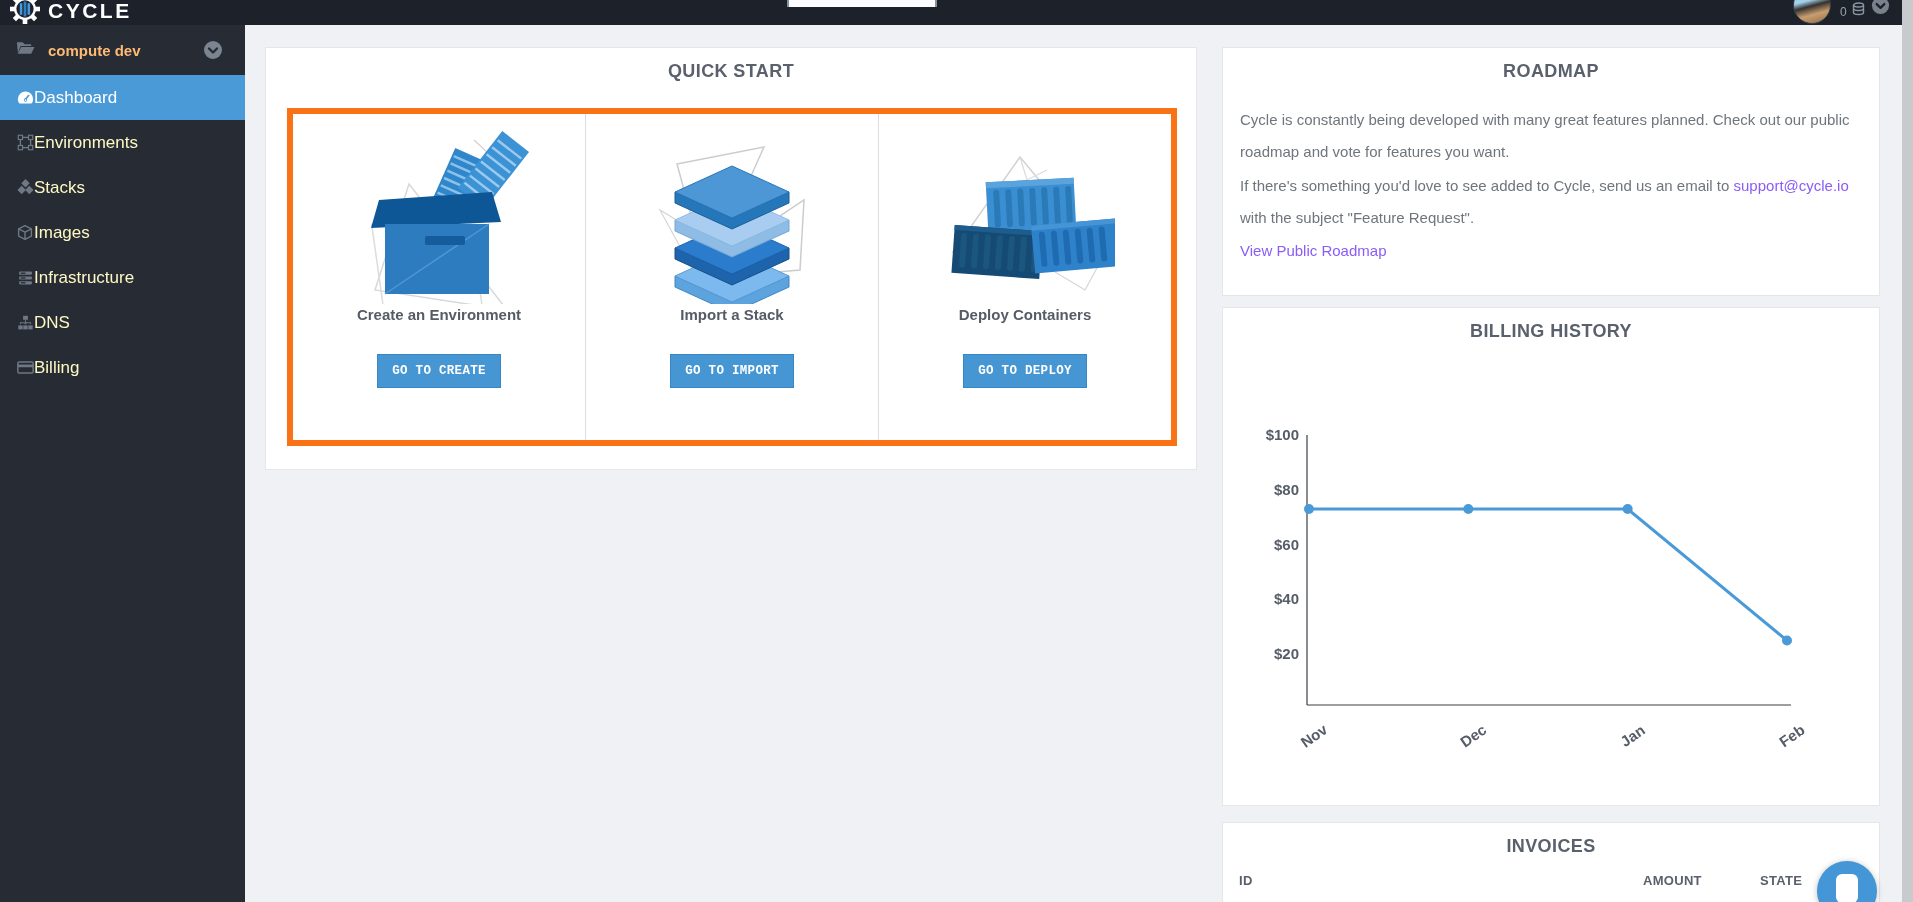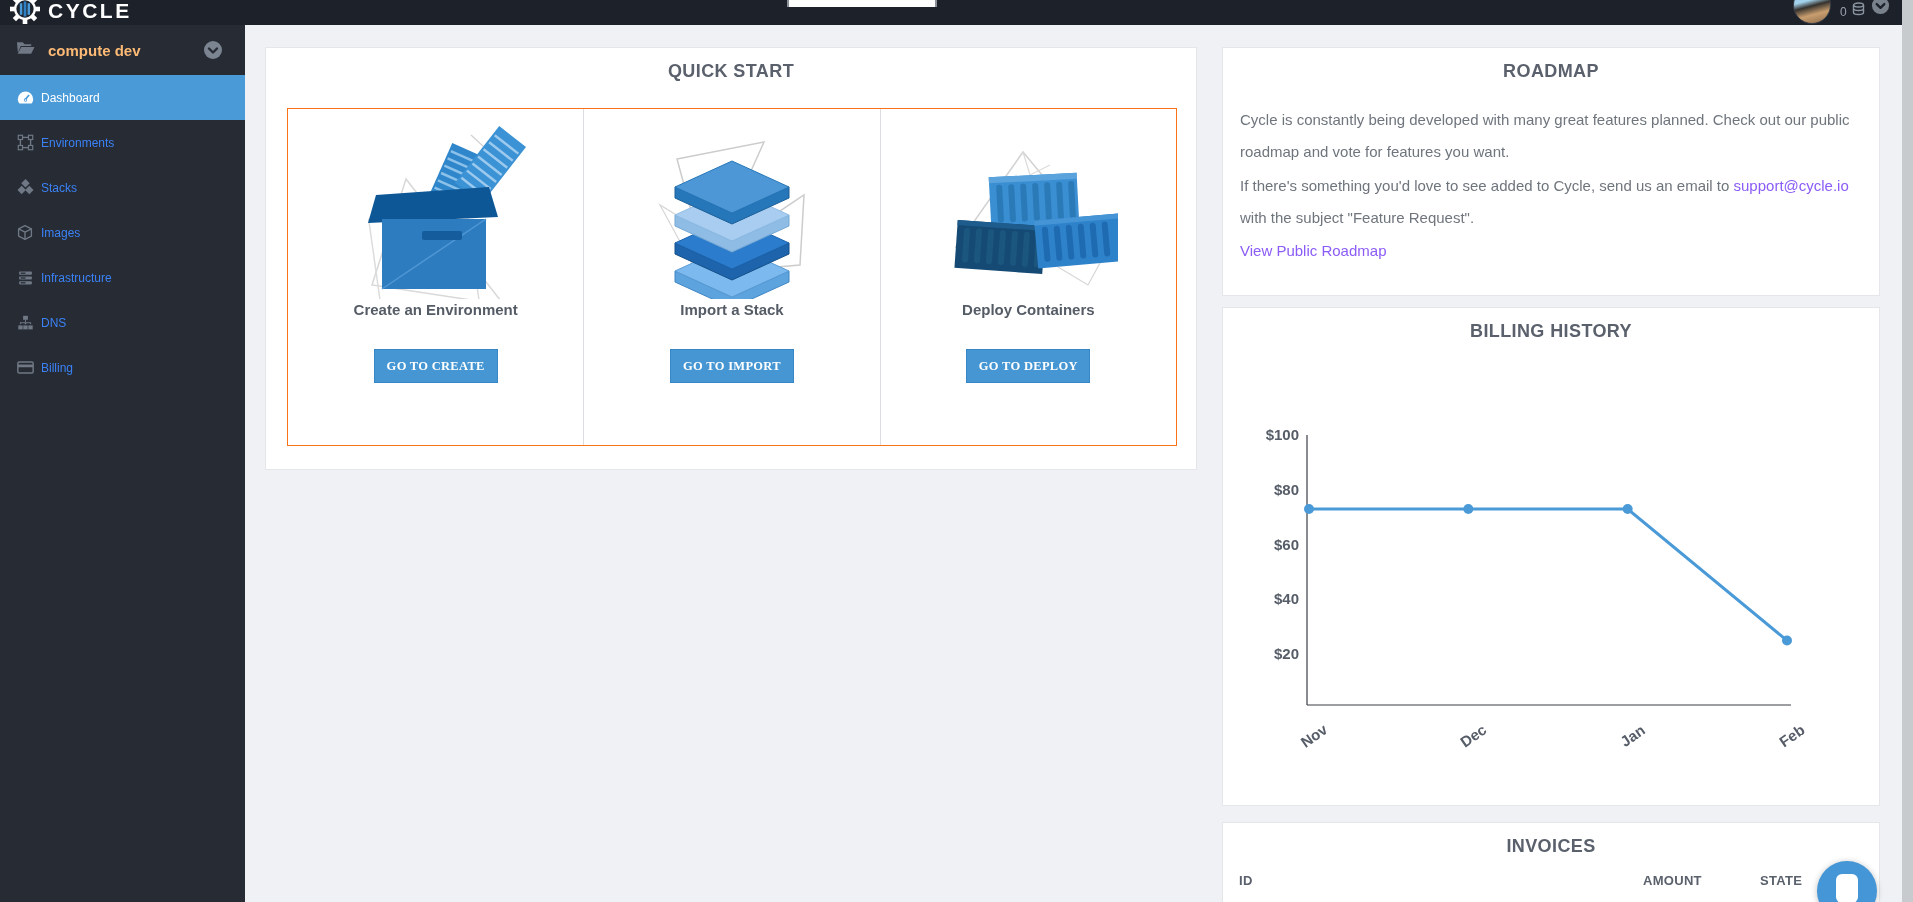--- a/index.html
+++ b/index.html
@@ -39,49 +39,49 @@
   .sidebar {
     position: absolute; left: 0; top: 25px; width: 245px; height: 877px;
     background: #262b34; z-index: 5;
   }
   .hub-row { position: relative; height: 50px; display: flex; align-items: center; }
   .hub-row .icon { margin-left: 16px; color: #6f7884; }
   .hub-label { margin-left: 13px; color: #fdba74; font-size: 15px; font-weight: bold; }
   .hub-chevron { position: absolute; left: 203px; top: 15px; }
   .nav-item {
     position: relative; height: 45px; display: flex; align-items: center;
-    color: #3b82f6; cursor: pointer;
+    color: #fef9c3; cursor: pointer;
   }
   .nav-item .icon { margin-left: 16px; width: 18px; color: #6f7884; display: flex; justify-content: center; }
-  .nav-item .label { margin-left: 7px; font-size: 12px; }
+  .nav-item .label { font-size: 17px; }
   .nav-item.active { background: #4a9ad8; color: #fff; }
   .nav-item.active .icon { color: #fff; }
 
   
   .panel { position: absolute; background: #fff; border: 1px solid #e5e6e9; }
   .panel-title {
     text-align: center; padding-top: 13px; font-size: 18px; font-weight: bold;
     color: #5a616c; letter-spacing: .4px;
   }
 
   
   .quick-start { left: 265px; top: 47px; width: 932px; height: 423px; }
   .cards-wrap {
     position: absolute; left: 21px; top: 60px; width: 890px; height: 338px;
-    display: flex; border: 1px solid #f97316;
+    display: flex; border: 6px solid #f97316;
   }
   .qs-card { flex: 1; display: flex; flex-direction: column; align-items: center; border-right: 1px solid #dcdde0; }
   .qs-card:last-child { border-right: none; }
   .card-illustration { margin-top: 8px; width: 180px; height: 182px; }
   .card-title { font-size: 15px; font-weight: bold; color: #555c66; margin-top: 2px; }
   .card-button {
     margin-top: 31px; width: 124px; height: 34px; line-height: 32px; text-align: center;
     background: #4596d2; border: 1px solid #3787c6; color: #fff;
     font-size: 12.5px; font-weight: bold; letter-spacing: .3px; cursor: pointer;
-    font-family: Liberation Serif, serif;
+    font-family: Liberation Mono, monospace;
   }
 
   
   .roadmap { left: 1222px; top: 47px; width: 658px; height: 249px; }
   .roadmap-body { padding: 22px 17px 0 17px; }
   .roadmap-body p { font-size: 15px; color: #6f757d; line-height: 32px; margin-bottom: 2px; }
   .text-link { color: #8b5cf6; text-decoration: none; cursor: pointer; }
   .view-link { display: inline-block; margin-top: 6px; font-size: 15px; }
 
   

